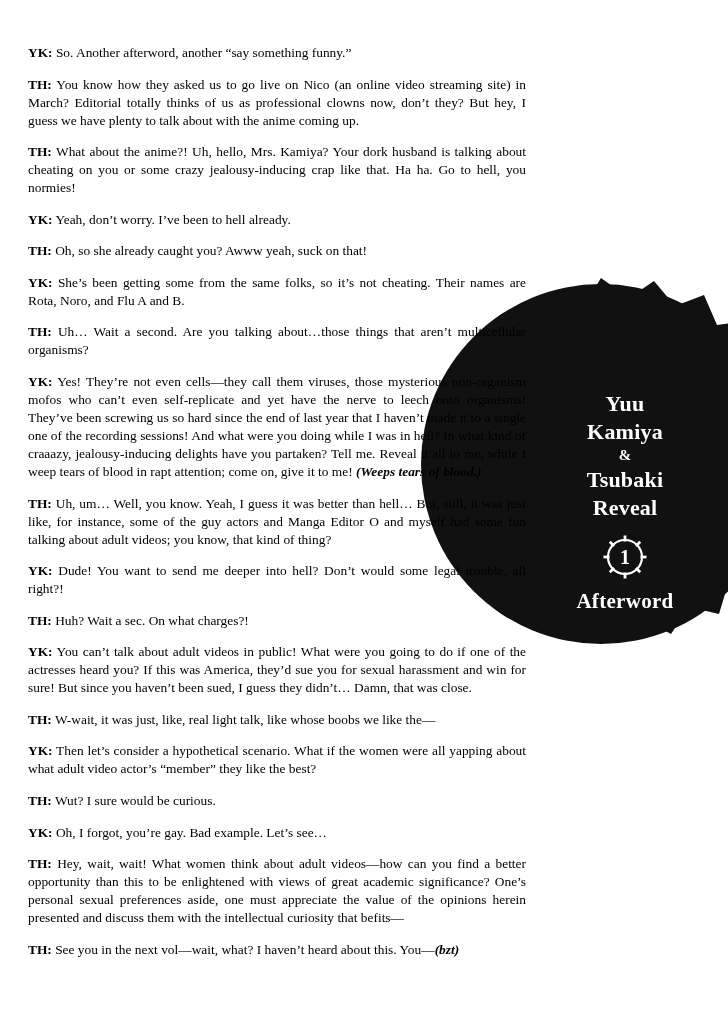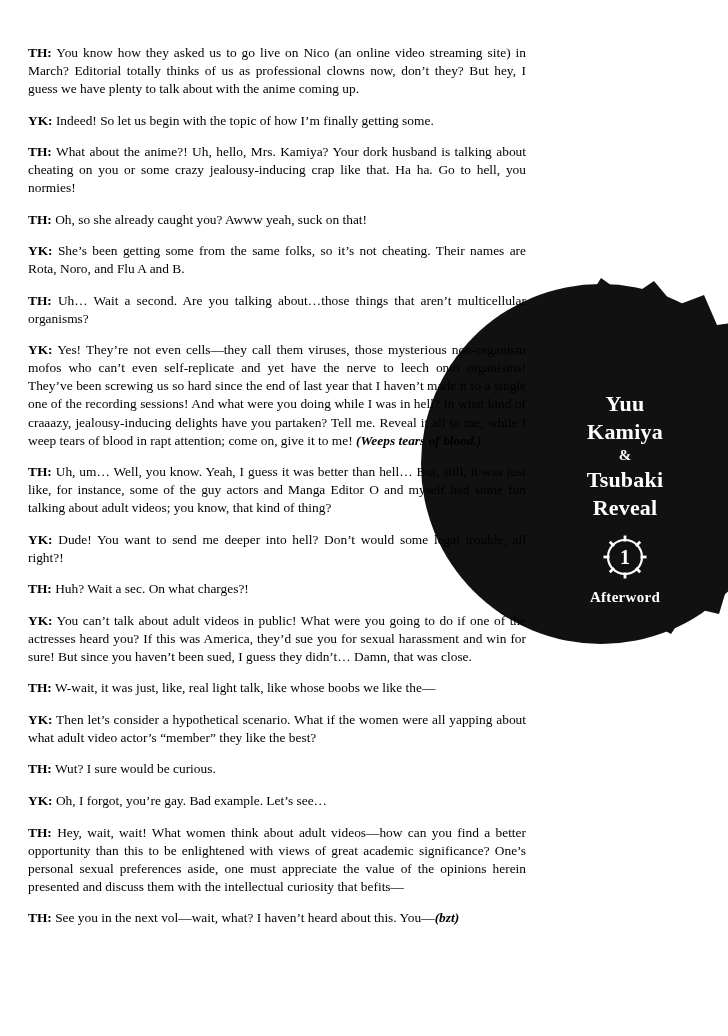--- a/index.html
+++ b/index.html
@@ -78,21 +78,21 @@
     top: 0;
     width: 52px;
     height: 52px;
     line-height: 52px;
     text-align: center;
     font-size: 20px;
     font-weight: bold;
     color: #ffffff;
   }
   #credits .afterword {
-    font-size: 15px;
+    font-size: 21px;
     font-weight: bold;
     letter-spacing: 0.3px;
     margin-top: 2px;
   }
 
   
   #dialogue {
     position: absolute;
     left: 28px;
     top: 44px;
@@ -160,23 +160,24 @@
           <rect x="41.5" y="24.6" width="6" height="2.8" transform="rotate(45 26 26)"></rect>
         </g>
       </svg>
       <div class="num">1</div>
     </div>
 
     <div class="afterword">Afterword</div>
   </div>
 
   <div id="dialogue">
+      <p class="line"><span class="speaker">YK:</span><span> So. Another afterword, another “say something funny.”</span></p>
       <p class="line"><span class="speaker">TH:</span><span> You know how they asked us to go live on Nico (an online video streaming site) in March? Editorial totally thinks of us as professional clowns now, don’t they? But hey, I guess we have plenty to talk about with the anime coming up.</span></p>
-      <p class="line"><span class="speaker">YK:</span><span> Indeed! So let us begin with the topic of how I’m finally getting some.</span></p>
       <p class="line"><span class="speaker">TH:</span><span> What about the anime?! Uh, hello, Mrs. Kamiya? Your dork husband is talking about cheating on you or some crazy jealousy-inducing crap like that. Ha ha. Go to hell, you normies!</span></p>
+      <p class="line"><span class="speaker">YK:</span><span> Yeah, don’t worry. I’ve been to hell already.</span></p>
       <p class="line"><span class="speaker">TH:</span><span> Oh, so she already caught you? Awww yeah, suck on that!</span></p>
       <p class="line"><span class="speaker">YK:</span><span> She’s been getting some from the same folks, so it’s not cheating. Their names are Rota, Noro, and Flu A and B.</span></p>
       <p class="line"><span class="speaker">TH:</span><span> Uh… Wait a second. Are you talking about…those things that aren’t multicellular   organisms?</span></p>
       <p class="line"><span class="speaker">YK:</span><span> Yes! They’re not even cells—they call them viruses, those mysterious non-organism mofos who can’t even self-replicate and yet have the nerve to leech onto organisms! They’ve been screwing us so hard since the end of last year that I haven’t made it to a single one of the recording sessions! And what were you doing while I was in hell? In what kind of craaazy, jealousy-inducing delights have you partaken? Tell me. Reveal it all to me, while I weep tears of blood in rapt attention; come on, give it to me! </span><span class="ital">(Weeps tears of blood.)</span></p>
       <p class="line"><span class="speaker">TH:</span><span> Uh, um… Well, you know. Yeah, I guess it was better than hell… But, still, it was just like, for instance, some of the guy actors and Manga Editor O and myself had some fun talking about adult videos; you know, that kind of thing?</span></p>
       <p class="line"><span class="speaker">YK:</span><span> Dude! You want to send me deeper into hell? Don’t would some legal trouble,  all  right?!</span></p>
       <p class="line"><span class="speaker">TH:</span><span> Huh? Wait a sec. On what charges?!</span></p>
       <p class="line"><span class="speaker">YK:</span><span> You can’t talk about adult videos in public! What were you going to do if one of the actresses heard you? If this was America, they’d sue you for sexual harassment and win for sure! But since you haven’t been sued, I guess they didn’t… Damn, that was close.</span></p>
       <p class="line"><span class="speaker">TH:</span><span> W-wait, it was just, like, real light talk, like whose boobs we like the—</span></p>
       <p class="line"><span class="speaker">YK:</span><span> Then let’s consider a hypothetical scenario. What if the women were all yapping about what adult video actor’s “member” they like the best?</span></p>

